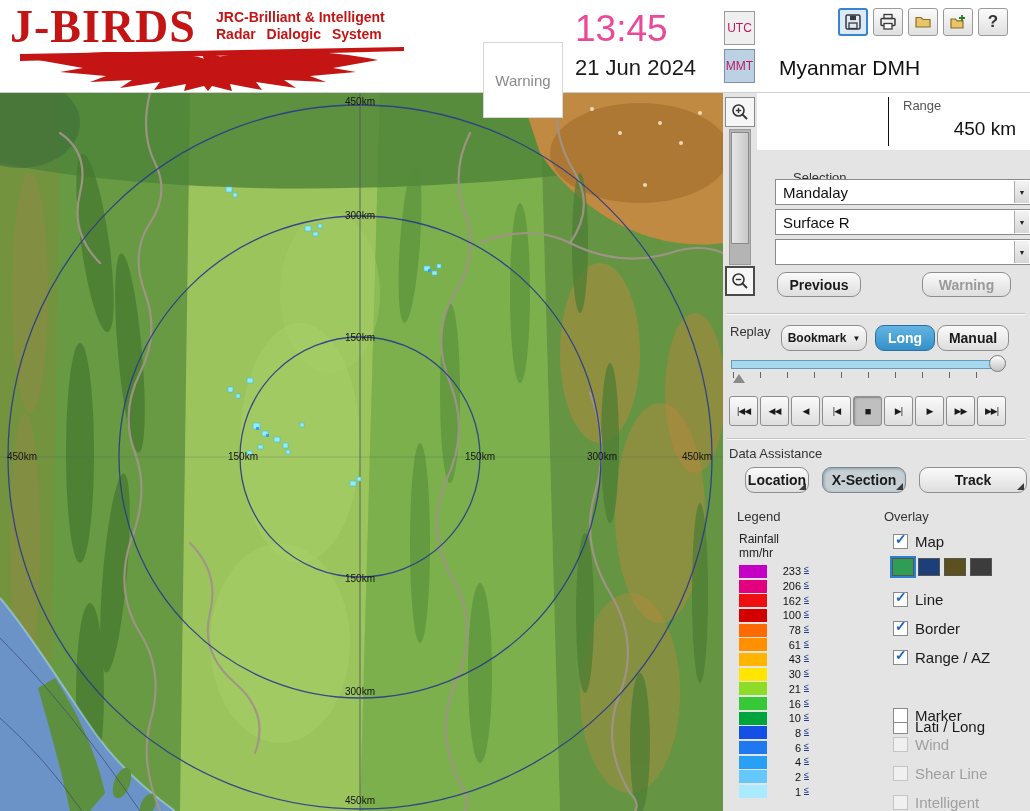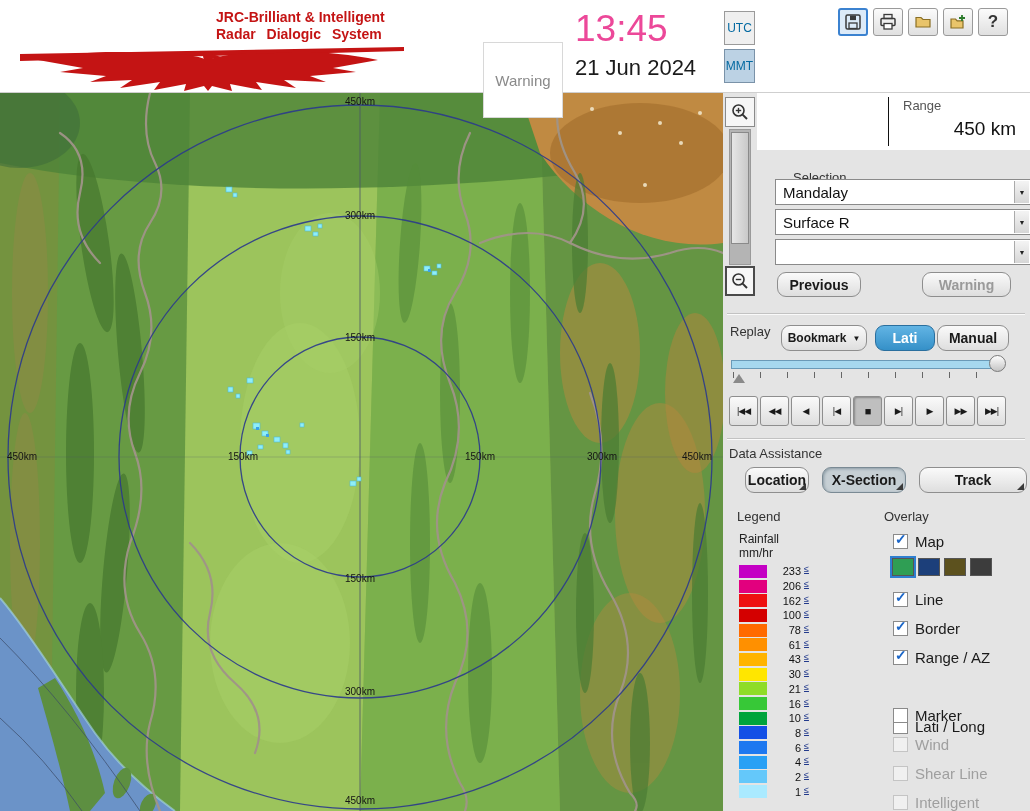--- a/index.html
+++ b/index.html
@@ -9,21 +9,21 @@
   
   #header { position:absolute; left:0; top:0; width:1030px; height:93px; background:#fff; border-bottom:1px solid #cfcfcf; z-index:5; }
   .logo-title { position:absolute; left:10px; top:0px; font-family:"Liberation Serif",serif; font-weight:bold; font-size:46px; color:#c41414; letter-spacing:1px; }
   .logo-tag { position:absolute; left:216px; font-weight:bold; color:#c41414; font-size:14px; white-space:nowrap; }
   .logo-tag1 { top:9px; }
   .logo-tag2 { top:26px; word-spacing:7px; }
   .logo-art { position:absolute; left:8px; top:44px; }
   .warning-box { position:absolute; left:483px; top:7px; width:80px; height:76px; background:#fff; border:1px solid #d8d8d8; color:#8a8a8a; font-size:15px; display:flex; align-items:center; justify-content:center;margin-top:35px; }
   .clock-time { position:absolute; left:575px; top:8px; font-size:37px; color:#ec4899; }
   .clock-date { position:absolute; left:575px; top:55px; font-size:22px; color:#1b1b1b; }
-  .tz-btn { position:absolute; left:724px; width:31px; height:34px; font-size:12px; color:#0369a1; display:flex; align-items:center; justify-content:center; cursor:default; }
+  .tz-btn { position:absolute; left:724px; width:31px; height:34px; font-size:12px; color:#be185d; display:flex; align-items:center; justify-content:center; cursor:default; }
   .tz-utc { top:11px; background:#efefef; border:1px solid #9a9a9a; }
   .tz-mmt { top:49px; background:#bcd2e4; border:1px solid #7a92a8; }
   .tb-btn { position:absolute; top:8px; width:30px; height:28px; background:linear-gradient(#fbfbfb,#e0e0e0); border:1px solid #9a9a9a; border-radius:3px; display:flex; align-items:center; justify-content:center; }
   .tb-btn.active { border:2px solid #3b82d0; background:#dceaf8; }
   .tb-help { font-weight:bold; font-size:17px; color:#333; }
   .station-name { position:absolute; left:779px; top:56px; font-size:21px; color:#111; }
 
   
   #map-area { position:absolute; left:0; top:93px; width:723px; height:718px; background:#86b24e; }
   #map-area svg { display:block; }
@@ -84,20 +84,21 @@
   .ov-row.disabled .ov-label { color:#9f9f9f; }
   .ov-row.disabled .checkbox { background:#f0f0f0; border-color:#c4c4c4; }
   .map-swatches { position:absolute; left:892px; top:558px; display:flex; gap:4px; }
   .map-swatch { width:22px; height:18px; border:1px solid #555; }
   .map-swatch.sel { outline:2px solid #2e7fd0; }
 </style>
 </head>
 <body>
 
 <div id="header">
+  <div class="logo-title">J-BIRDS</div>
   <div class="logo-tag logo-tag1">JRC-Brilliant &amp; Intelligent</div>
   <div class="logo-tag logo-tag2">Radar Dialogic System</div>
   <svg class="logo-art" width="400" height="48" viewBox="0 0 400 48">
     <polygon points="12,10 396,3 396,7 12,17" fill="#c41414"></polygon>
     <circle cx="200" cy="12" r="5" fill="#c41414"></circle>
     <path d="M204,10 L213,13 L204,15 Z" fill="#c41414"></path>
     <path d="M200,16 C185,10 160,8 140,10 C110,6 70,8 30,16 L75,24 L52,28 L98,32 L82,38 L124,36 L112,44 L152,38 L146,46 L178,40 L176,47 L196,42 L200,47 L204,42 L224,47 L222,40 L254,46 L248,38 L288,44 L276,36 L318,38 L302,32 L348,28 L325,24 L370,16 C330,8 290,6 260,10 C240,8 215,10 200,16 Z" fill="#c41414"></path>
   </svg>
 
   <div class="warning-box">Warning</div>
@@ -127,20 +128,21 @@
   </div>
   <div class="tb-btn" style="left:943px;">
     <svg width="18" height="18" viewBox="0 0 18 18">
       <path d="M2,6 L6.5,6 L8.2,7.8 L14,7.8 L14,15 L2,15 Z" fill="#e9c46a" stroke="#8a6f24" stroke-width="1.2"></path>
       <path d="M13,2 L13,8 M10,5 L16,5" stroke="#2a7a2a" stroke-width="1.8" fill="none"></path>
     </svg>
   </div>
   <div class="tb-btn" style="left:978px;">
     <span class="tb-help">?</span>
   </div>
+  <div class="station-name">Myanmar DMH</div>
 </div>
 
 <div id="map-area">
   <svg width="723" height="718" viewBox="0 0 723 718">
 
     <rect width="723" height="718" fill="#8fb852"></rect>
     <path d="M0,0 L210,0 L190,718 L0,718 Z" fill="#679a43"></path>
     <path d="M0,0 L60,0 L50,718 L0,718 Z" fill="#74933f"></path>
     <path d="M190,0 L380,0 L360,718 L180,718 Z" fill="#9cc45c"></path>
     <path d="M380,0 L540,0 L560,718 L360,718 Z" fill="#7bb04c"></path>
@@ -311,21 +313,21 @@
 <div class="push-btn" style="left:777px; top:272px; width:84px; height:25px;">Previous</div>
 <div class="push-btn disabled" style="left:922px; top:272px; width:89px; height:25px;">Warning</div>
 
 <div class="groove" style="top:313px;"></div>
 
 <div class="sec-label" style="left:730px; top:324px;">Replay</div>
 <div class="push-btn" style="left:781px; top:325px; width:86px; height:26px; font-size:12px;">
   <span>Bookmark</span>
   <span class="drop-caret">▼</span>
 </div>
-<div class="push-btn sel" style="left:875px; top:325px; width:60px; height:26px;">Lati</div>
+<div class="push-btn sel" style="left:875px; top:325px; width:60px; height:26px;">Long</div>
 <div class="push-btn" style="left:937px; top:325px; width:72px; height:26px;">Manual</div>
 
 <div class="tl-track"></div>
 <div class="tl-thumb"></div>
 <div class="tl-ticks"></div>
 <div class="tl-marker"></div>
 
 <div class="pb-row">
   <div class="pb-btn">|◀◀</div>
   <div class="pb-btn">◀◀</div>

